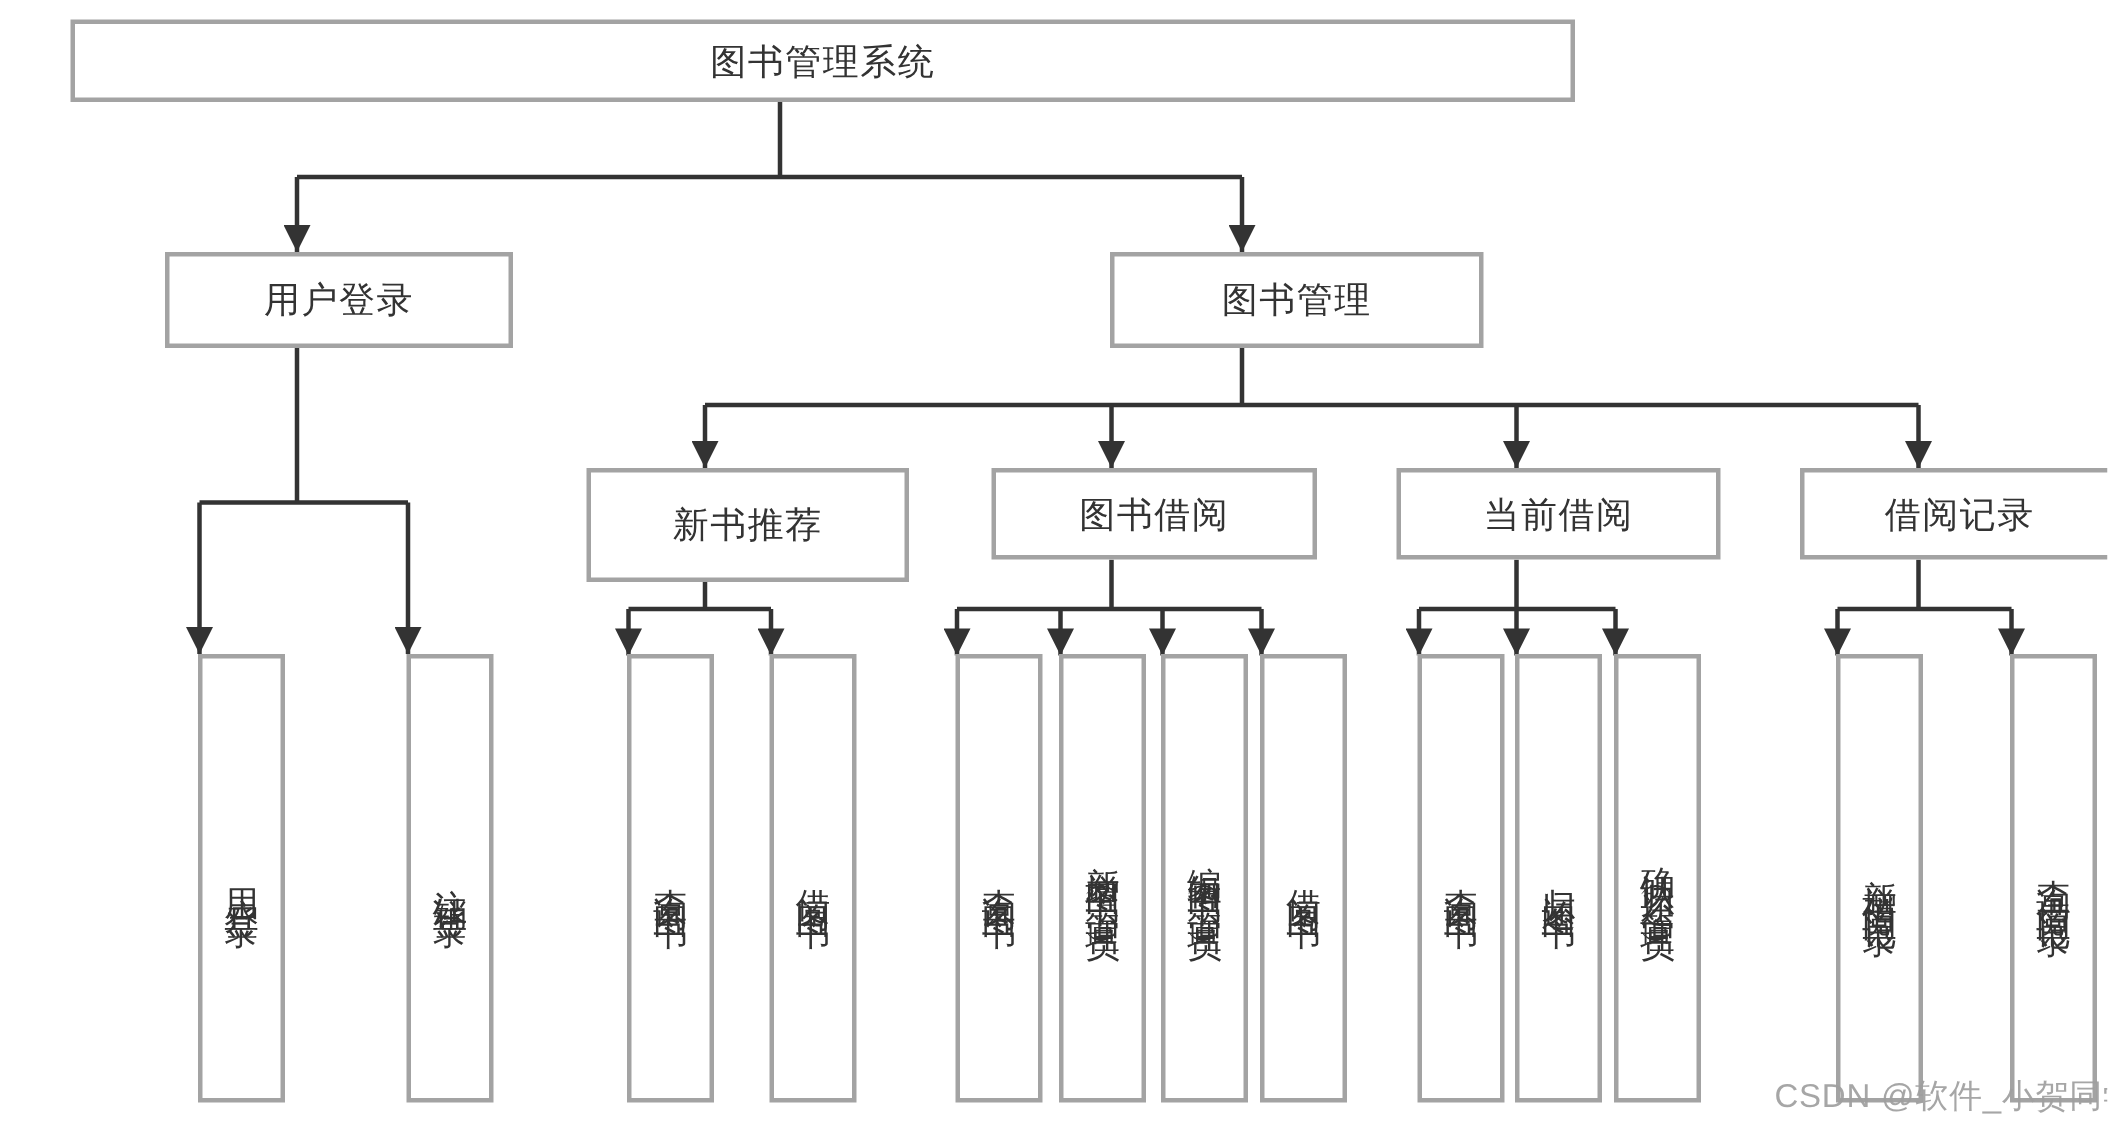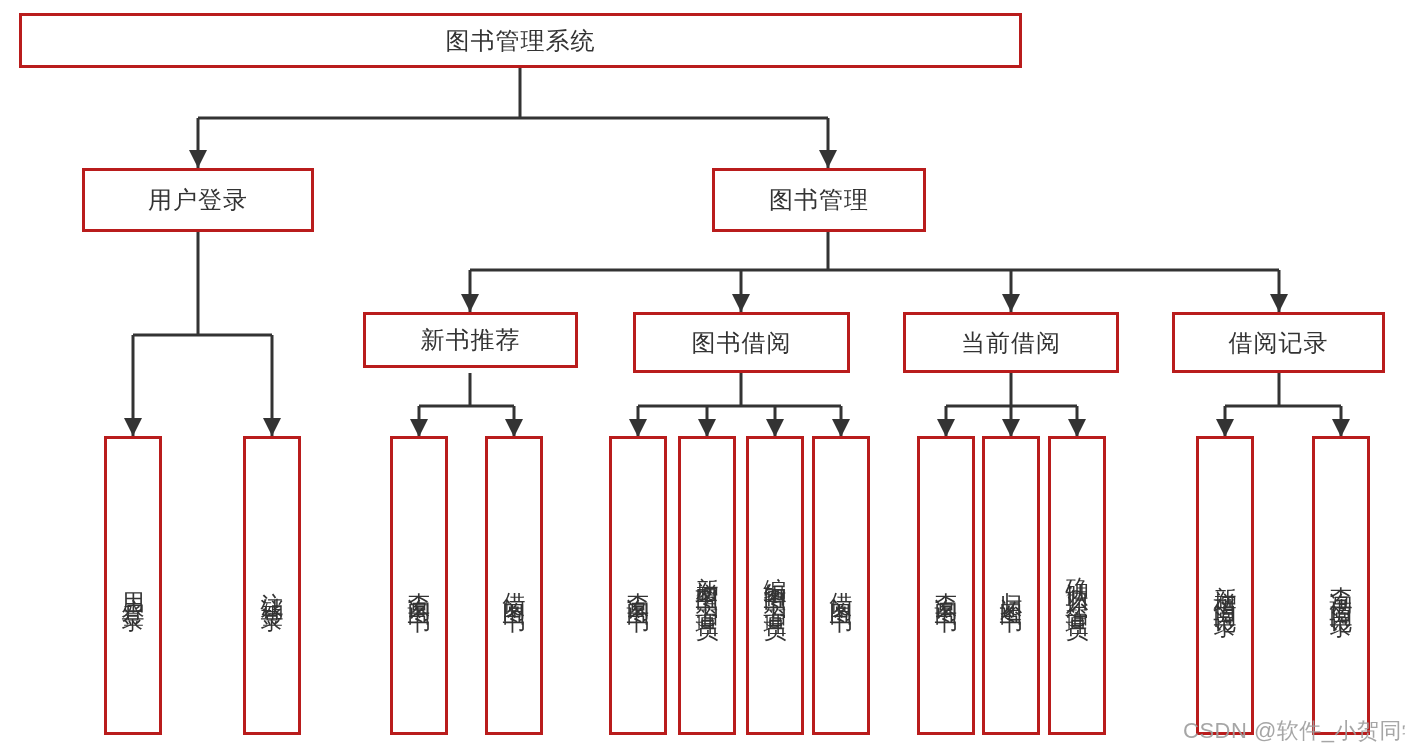--- a/index.html
+++ b/index.html
@@ -8,41 +8,42 @@
     width:1405px;height:747px;
     background:#ffffff;
     font-family:"Liberation Sans","DejaVu Sans",sans-serif;
     color:#333333;
     overflow:hidden;
   }
   .wires{position:absolute;left:0;top:0;width:1405px;height:747px;z-index:0;}
   .node{
     position:absolute;
     box-sizing:border-box;
-    border:3px solid #b91c1c;
+    border:3px solid #a3a3a3;
     background:#ffffff;
     display:flex;align-items:center;justify-content:center;
     z-index:1;
+    margin-left:28px;
   }
   .hlabel{font-size:24px;letter-spacing:1px;white-space:nowrap;}
   .vnode .vlabel{
     writing-mode:vertical-rl;
     text-orientation:mixed;
     font-size:23px;
     letter-spacing:6px;
     line-height:1;
     white-space:nowrap;
   }
   
   .n-root{left:19px;top:13px;width:1003px;height:55px;}
   
   .n-user-login{left:82px;top:168px;width:232px;height:64px;}
-  .n-book-mgmt{left:712px;top:168px;width:214px;height:64px;}
+  .n-book-mgmt{left:712px;top:168px;width:249px;height:64px;}
   
-  .n-new-books{left:363px;top:312px;width:215px;height:56px;}
+  .n-new-books{left:363px;top:312px;width:215px;height:76px;}
   .n-borrow{left:633px;top:312px;width:217px;height:61px;text-align:center;}
   .n-current{left:903px;top:312px;width:216px;height:61px;text-align:right;}
   .n-records{left:1172px;top:312px;width:213px;height:61px;}
   
   .leaf{top:436px;width:58px;height:299px;}
   .lf-g1a{left:104px;} .lf-g1b{left:243px;}
   .lf-g2a{left:390px;} .lf-g2b{left:485px;}
   .lf-g3a{left:609px;} .lf-g3b{left:678px;} .lf-g3c{left:746px;} .lf-g3d{left:812px;}
   .lf-g4a{left:917px;} .lf-g4b{left:982px;} .lf-g4c{left:1048px;}
   .lf-g5a{left:1196px;} .lf-g5b{left:1312px;}

